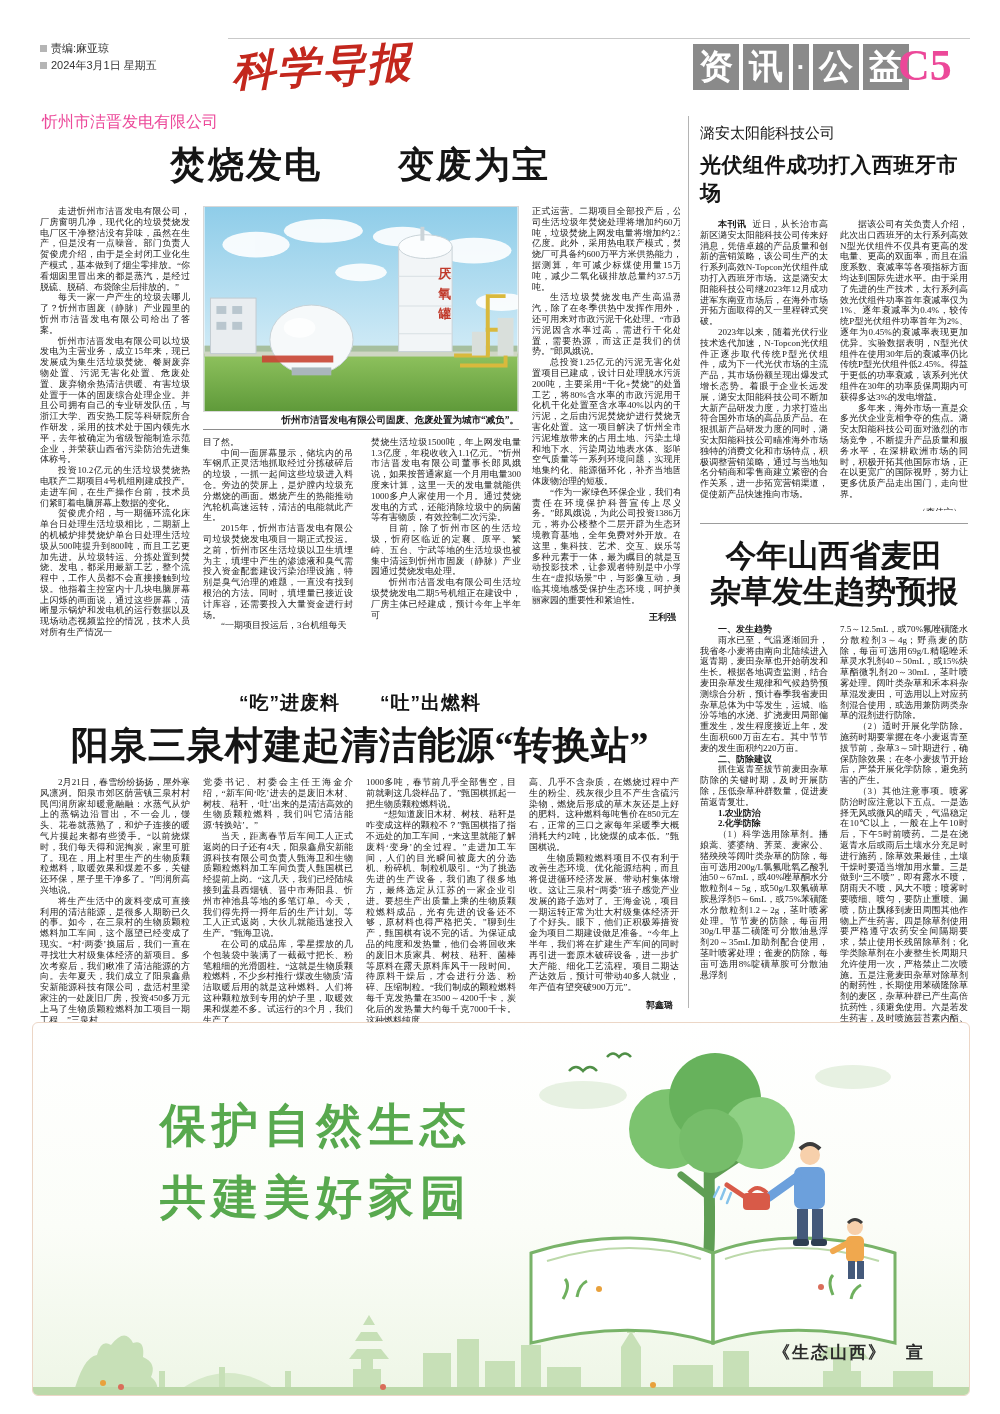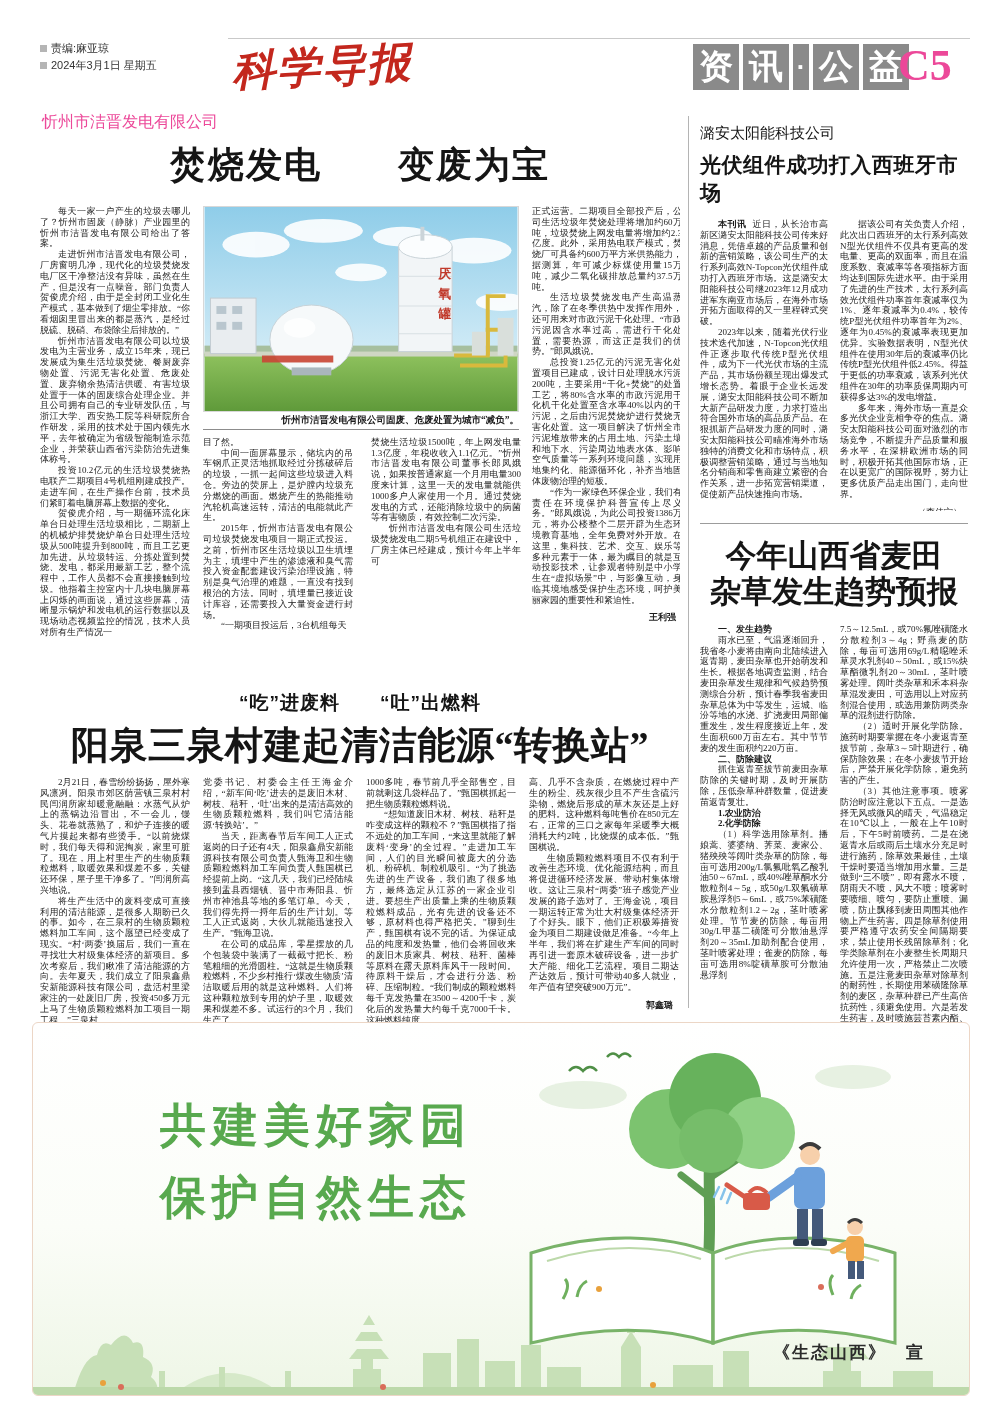--- a/index.html
+++ b/index.html
@@ -100,22 +100,22 @@
 
   <div class="v-divider"></div>
 
   <div class="left-block">
 
     <div>
       <div class="kicker1 sans">忻州市洁晋发电有限公司</div>
       <h1 class="title1 sans">焚烧发电　　变废为宝</h1>
       <div class="a1-body body-txt">
         <div class="col">
+          <p>走进忻州市洁晋发电有限公司，厂房窗明几净，现代化的垃圾焚烧发电厂区干净整洁没有异味，虽然在生产，但是没有一点噪音。部门负责人贺俊虎介绍，由于是全封闭工业化生产模式，基本做到了烟尘零排放。“你看烟囱里冒出来的都是蒸汽，是经过脱硫、脱硝、布袋除尘后排放的。”</p>
           <p>每天一家一户产生的垃圾去哪儿了？忻州市固废（静脉）产业园里的忻州市洁晋发电有限公司给出了答案。</p>
-          <p>走进忻州市洁晋发电有限公司，厂房窗明几净，现代化的垃圾焚烧发电厂区干净整洁没有异味，虽然在生产，但是没有一点噪音。部门负责人贺俊虎介绍，由于是全封闭工业化生产模式，基本做到了烟尘零排放。“你看烟囱里冒出来的都是蒸汽，是经过脱硫、脱硝、布袋除尘后排放的。”</p>
           <p>忻州市洁晋发电有限公司以垃圾发电为主营业务，成立15年来，现已发展成为集生活垃圾焚烧、餐厨废弃物处置、污泥无害化处置、危废处置、废弃物余热清洁供暖、有害垃圾处置于一体的固废综合处理企业。并且公司拥有自己的专业研发队伍，与浙江大学、西安热工院等科研院所合作研发，采用的技术处于国内领先水平，去年被确定为省级智能制造示范企业，并荣获山西省污染防治先进集体称号。</p>
           <p>投资10.2亿元的生活垃圾焚烧热电联产二期项目4号机组刚建成投产。走进车间，在生产操作台前，技术员们紧盯着电脑屏幕上数据的变化。</p>
           <p>贺俊虎介绍，与一期循环流化床单台日处理生活垃圾相比，二期新上的机械炉排焚烧炉单台日处理生活垃圾从500吨提升到800吨，而且工艺更加先进。从垃圾转运、分拣处置到焚烧、发电，都采用最新工艺，整个流程中，工作人员都不会直接接触到垃圾。他指着主控室内十几块电脑屏幕上闪烁的画面说，通过这些屏幕，清晰显示锅炉和发电机的运行数据以及现场动态视频监控的情况，技术人员对所有生产情况一</p>
         </div>
         <div class="a1-mid">
 
           <svg class="photo" viewBox="0 0 316 206">
             <defs>
               <linearGradient id="sky" x1="0" y1="0" x2="0" y2="1">
                 <stop offset="0" stop-color="#8fcde9"></stop>
@@ -176,20 +176,21 @@
           <div class="caption">忻州市洁晋发电有限公司固废、危废处置为城市“减负”。</div>
           <div class="mid-cols">
             <div class="mcol">
               <p class="cont">目了然。</p>
               <p>中间一面屏幕显示，储坑内的吊车钢爪正灵活地抓取经过分拣破碎后的垃圾，一抓一起间这些垃圾进入料仓。旁边的荧屏上，是炉膛内垃圾充分燃烧的画面。燃烧产生的热能推动汽轮机高速运转，清洁的电能就此产生。</p>
               <p>2015年，忻州市洁晋发电有限公司垃圾焚烧发电项目一期正式投运。之前，忻州市区生活垃圾以卫生填埋为主，填埋中产生的渗滤液和臭气需投入资金配套建设污染治理设施，特别是臭气治理的难题，一直没有找到根治的方法。同时，填埋量已接近设计库容，还需要投入大量资金进行封场。</p>
               <p>“一期项目投运后，3台机组每天</p>
             </div>
             <div class="mcol">
               <p class="cont">焚烧生活垃圾1500吨，年上网发电量1.3亿度，年税收收入1.1亿元。”忻州市洁晋发电有限公司董事长郎凤娥说，如果按普通家庭一个月用电量300度来计算，这里一天的发电量就能供1000多户人家使用一个月。通过焚烧发电的方式，还能消除垃圾中的病菌等有害物质，有效控制二次污染。</p>
+              <p>目前，除了忻州市区的生活垃圾，忻府区临近的定襄、原平、繁峙、五台、宁武等地的生活垃圾也被集中清运到忻州市固废（静脉）产业园通过焚烧发电处理。</p>
               <p>忻州市洁晋发电有限公司生活垃圾焚烧发电二期5号机组正在建设中，厂房主体已经建成，预计今年上半年可</p>
             </div>
           </div>
         </div>
         <div class="col">
           <p class="cont">正式运营。二期项目全部投产后，公司生活垃圾年焚烧处理将增加约60万吨，垃圾焚烧上网发电量将增加约2.3亿度。此外，采用热电联产模式，焚烧厂可具备约600万平方米供热能力，据测算，年可减少标煤使用量15万吨，减少二氧化碳排放总量约37.5万吨。</p>
           <p>生活垃圾焚烧发电产生高温蒸汽，除了在冬季供热中发挥作用外，还可用来对市政污泥干化处理。“市政污泥因含水率过高，需进行干化处置，需要热源，而这正是我们的优势。”郎凤娥说。</p>
           <p>总投资1.25亿元的污泥无害化处置项目已建成，设计日处理脱水污泥200吨，主要采用“干化+焚烧”的处置工艺，将80%含水率的市政污泥用干化机干化处置至含水率40%以内的干污泥，之后由污泥焚烧炉进行焚烧无害化处置。这一项目解决了忻州全市污泥堆放带来的占用土地、污染土壤和地下水、污染周边地表水体、影响空气质量等一系列环境问题，实现用地集约化、能源循环化，补齐当地固体废物治理的短板。</p>
           <p>“作为一家绿色环保企业，我们有责任在环境保护科普宣传上尽义务。”郎凤娥说，为此公司投资1386万元，将办公楼整个二层开辟为生态环境教育基地，全年免费对外开放。在这里，集科技、艺术、交互、娱乐等多种元素于一体，最为瞩目的就是互动投影技术，让参观者特别是中小学生在“虚拟场景”中，与影像互动，身临其境地感受保护生态环境，呵护美丽家园的重要性和紧迫性。</p>
           <div class="byline">王利强</div>
@@ -354,19 +355,19 @@
         <circle cx="352" cy="190" r="8" fill="#f7d0ab"></circle>
         <path d="M345 186 q7 -7 14 0" stroke="#3c3c3c" stroke-width="3" fill="none"></path>
         <rect x="343" y="199" width="18" height="26" rx="5" fill="#f0a84e"></rect>
         <path d="M345 206 L330 214" stroke="#f0a84e" stroke-width="6" stroke-linecap="round"></path>
         <rect x="345" y="224" width="7" height="18" fill="#44597a"></rect>
         <rect x="354" y="224" width="7" height="18" fill="#44597a"></rect>
       </g>
     </svg>
 
     <div class="slogan sans">
+      <div>保护自然生态</div>
       <div>共建美好家园</div>
-      <div>保护自然生态</div>
     </div>
     <div class="credit">《生态山西》　宣</div>
   </div>
 
 </div>
 
 </body></html>

